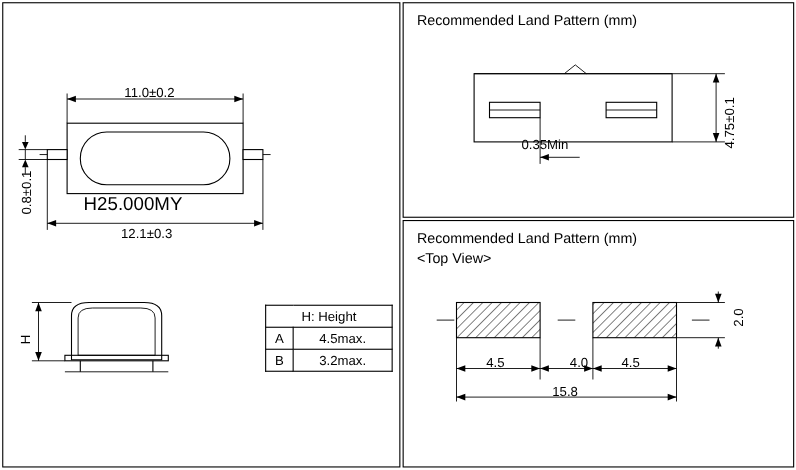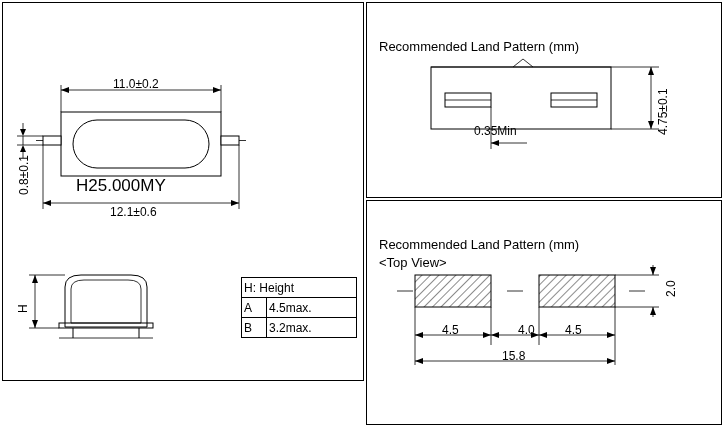--- a/index.html
+++ b/index.html
@@ -17,33 +17,33 @@
     height: 427px;
     background: #fff;
     overflow: hidden;
   }
   .panel {
     position: absolute;
     border: 1px solid #000;
     box-sizing: border-box;
     background: #fff;
   }
-  #panel-left  { left: 2px;   top: 2px;   width: 362px; height: 379px; }
+  #panel-left  { left: 2px;   top: 2px;   width: 362px; height: 423px; }
   #panel-tr    { left: 366px; top: 2px;   width: 356px; height: 196px; }
   #panel-br    { left: 366px; top: 200px; width: 356px; height: 225px; }
 
   .abs { position: absolute; }
   .lbl {
     position: absolute;
     font-size: 11px;
     line-height: 12px;
     white-space: nowrap;
     color: #000;
   }
-  .lbl.big { font-size: 13px; margin-top: 28px; }
+  .lbl.big { font-size: 13px; }
   .lbl.mid { font-size: 12px; }
   .vert {
     transform-origin: 0 0;
     transform: rotate(-90deg);
   }
   svg { display: block; }
   .stroke { stroke: #000; fill: none; stroke-width: 1; }
   .thin { stroke: #000; fill: none; stroke-width: 0.8; }
   .fillw { fill: #fff; stroke: #000; stroke-width: 1; }
 
@@ -51,21 +51,21 @@
   #height-table {
     position: absolute;
     left: 238px;
     top: 274px;
     width: 116px;
     border-collapse: collapse;
     font-size: 12px;
   }
   #height-table td {
     border: 1px solid #000;
-    text-align: left;
+    text-align: center;
     height: 19px;
     padding: 0 2px;
   }
   #height-table td.hdr { font-size: 12px; }
   #height-table td.key { width: 20px; }
 </style>
 </head>
 <body>
 
 <div id="sheet">
@@ -99,21 +99,21 @@
       <line class="thin" x1="40" y1="73" x2="14" y2="73"></line>
       <line class="thin" x1="40" y1="82" x2="14" y2="82"></line>
       <line class="thin" x1="20" y1="73" x2="20" y2="82"></line>
       <polygon points="20,73 17,66 23,66" fill="#000"></polygon>
       <polygon points="20,82 17,89 23,89" fill="#000"></polygon>
       <line class="thin" x1="20" y1="60" x2="20" y2="66"></line>
       <line class="thin" x1="20" y1="89" x2="20" y2="95"></line>
     </svg>
 
     <div class="lbl mid" style="left:110px; top:75px;">11.0±0.2</div>
-    <div class="lbl mid" style="left:107px; top:203px;">12.1±0.6</div>
+    <div class="lbl mid" style="left:107px; top:203px;">12.1±0.3</div>
     <div class="lbl mid vert" style="left:15px; top:192px;">0.8±0.1</div>
     <div class="lbl" style="left:73px; top:177px; font-size:17px;">H25.000MY</div>
 
     <svg class="abs" style="left:0px; top:258px;" width="240" height="90">
 
       <path class="stroke" d="M 62 66 L 62 26 Q 62 14 78 14 L 128 14 Q 144 14 144 26 L 144 66 Z"></path>
 
       <path class="thin" d="M 68 62 L 68 28 Q 68 19 81 19 L 125 19 Q 138 19 138 28 L 138 62 Z"></path>
 
       <rect class="stroke" x="56" y="62" width="94" height="5"></rect>

